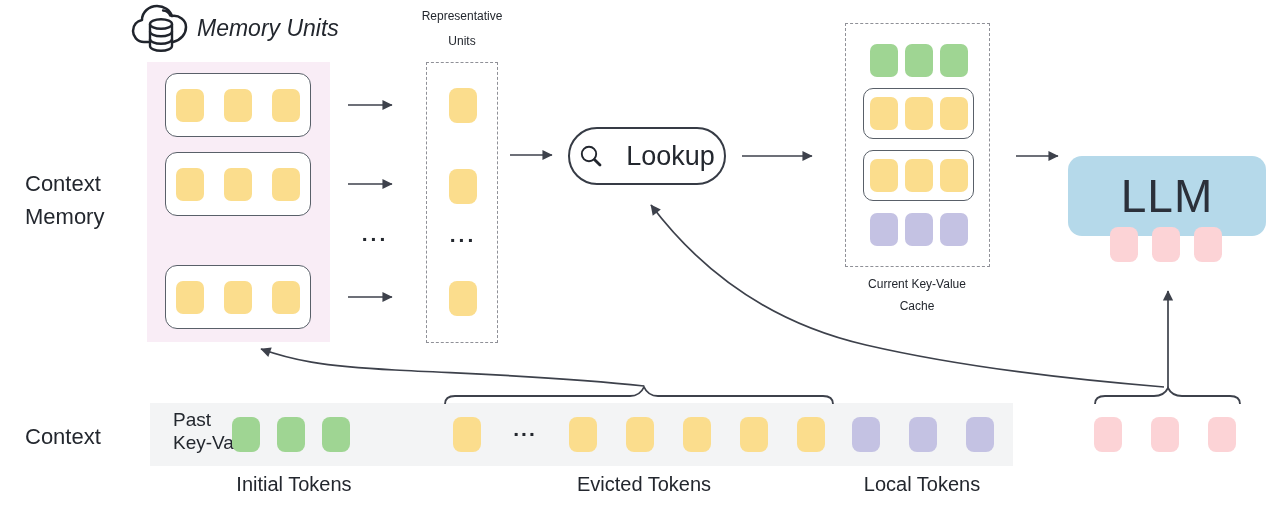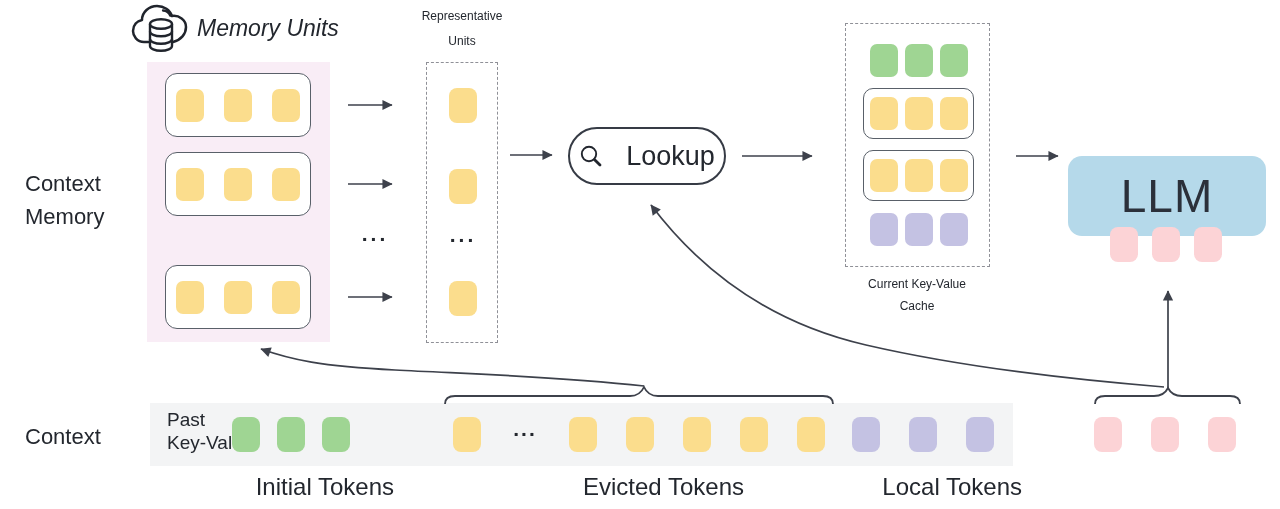--- a/index.html
+++ b/index.html
@@ -4,21 +4,21 @@
 <style>
   html,body{margin:0;padding:0;background:#ffffff;}
   .stage{
     position:relative;width:1280px;height:509px;background:#fff;overflow:hidden;
     font-family:"Liberation Sans", sans-serif;color:var(--c-text,#23272e);
   }
   .abs{position:absolute;}
   
   .side-label{font-size:22px;line-height:33px;color:var(--c-text);}
   .heading{font-size:12px;line-height:25px;text-align:center;color:var(--c-text);}
-  .caption{font-size:24px;text-align:right;color:var(--c-text);}
+  .caption{font-size:20px;text-align:center;color:var(--c-text);}
   .strip-label{font-size:19px;line-height:23px;color:var(--c-text);}
   .mu-label{font-size:23px;color:var(--c-text);font-style:italic;}
   
   .memory-panel{left:147px;top:62px;width:183px;height:280px;background:var(--c-panel);}
   .dashed{border:1.6px dashed #8f9097;box-sizing:border-box;background:transparent;}
   .rep-box{left:426px;top:62px;width:72px;height:281px;}
   .cache-box{left:845px;top:23px;width:145px;height:244px;}
   .unit{
     position:absolute;left:18px;width:146px;height:64px;background:#fff;
     border:1.3px solid #596069;border-radius:12px;box-sizing:border-box;
@@ -181,21 +181,21 @@
 
   <div class="abs llm">
     <span class="llm-text">LLM</span>
   </div>
   <div class="tgroup g-llm-in">
       <div class="token tk-pink"></div>
       <div class="token tk-pink"></div>
       <div class="token tk-pink"></div>
     </div>
 
-  <div class="abs strip-label" style="left:167px;top:408px;">
+  <div class="abs strip-label" style="left:173px;top:408px;">
     <div>Past</div>
     <div>Key-Value</div>
   </div>
   <div class="tgroup g-initial">
       <div class="token tk-green"></div>
       <div class="token tk-green"></div>
       <div class="token tk-green"></div>
     </div>
   <div class="tgroup g-evicted">
       <div class="token tk-yellow"></div>

